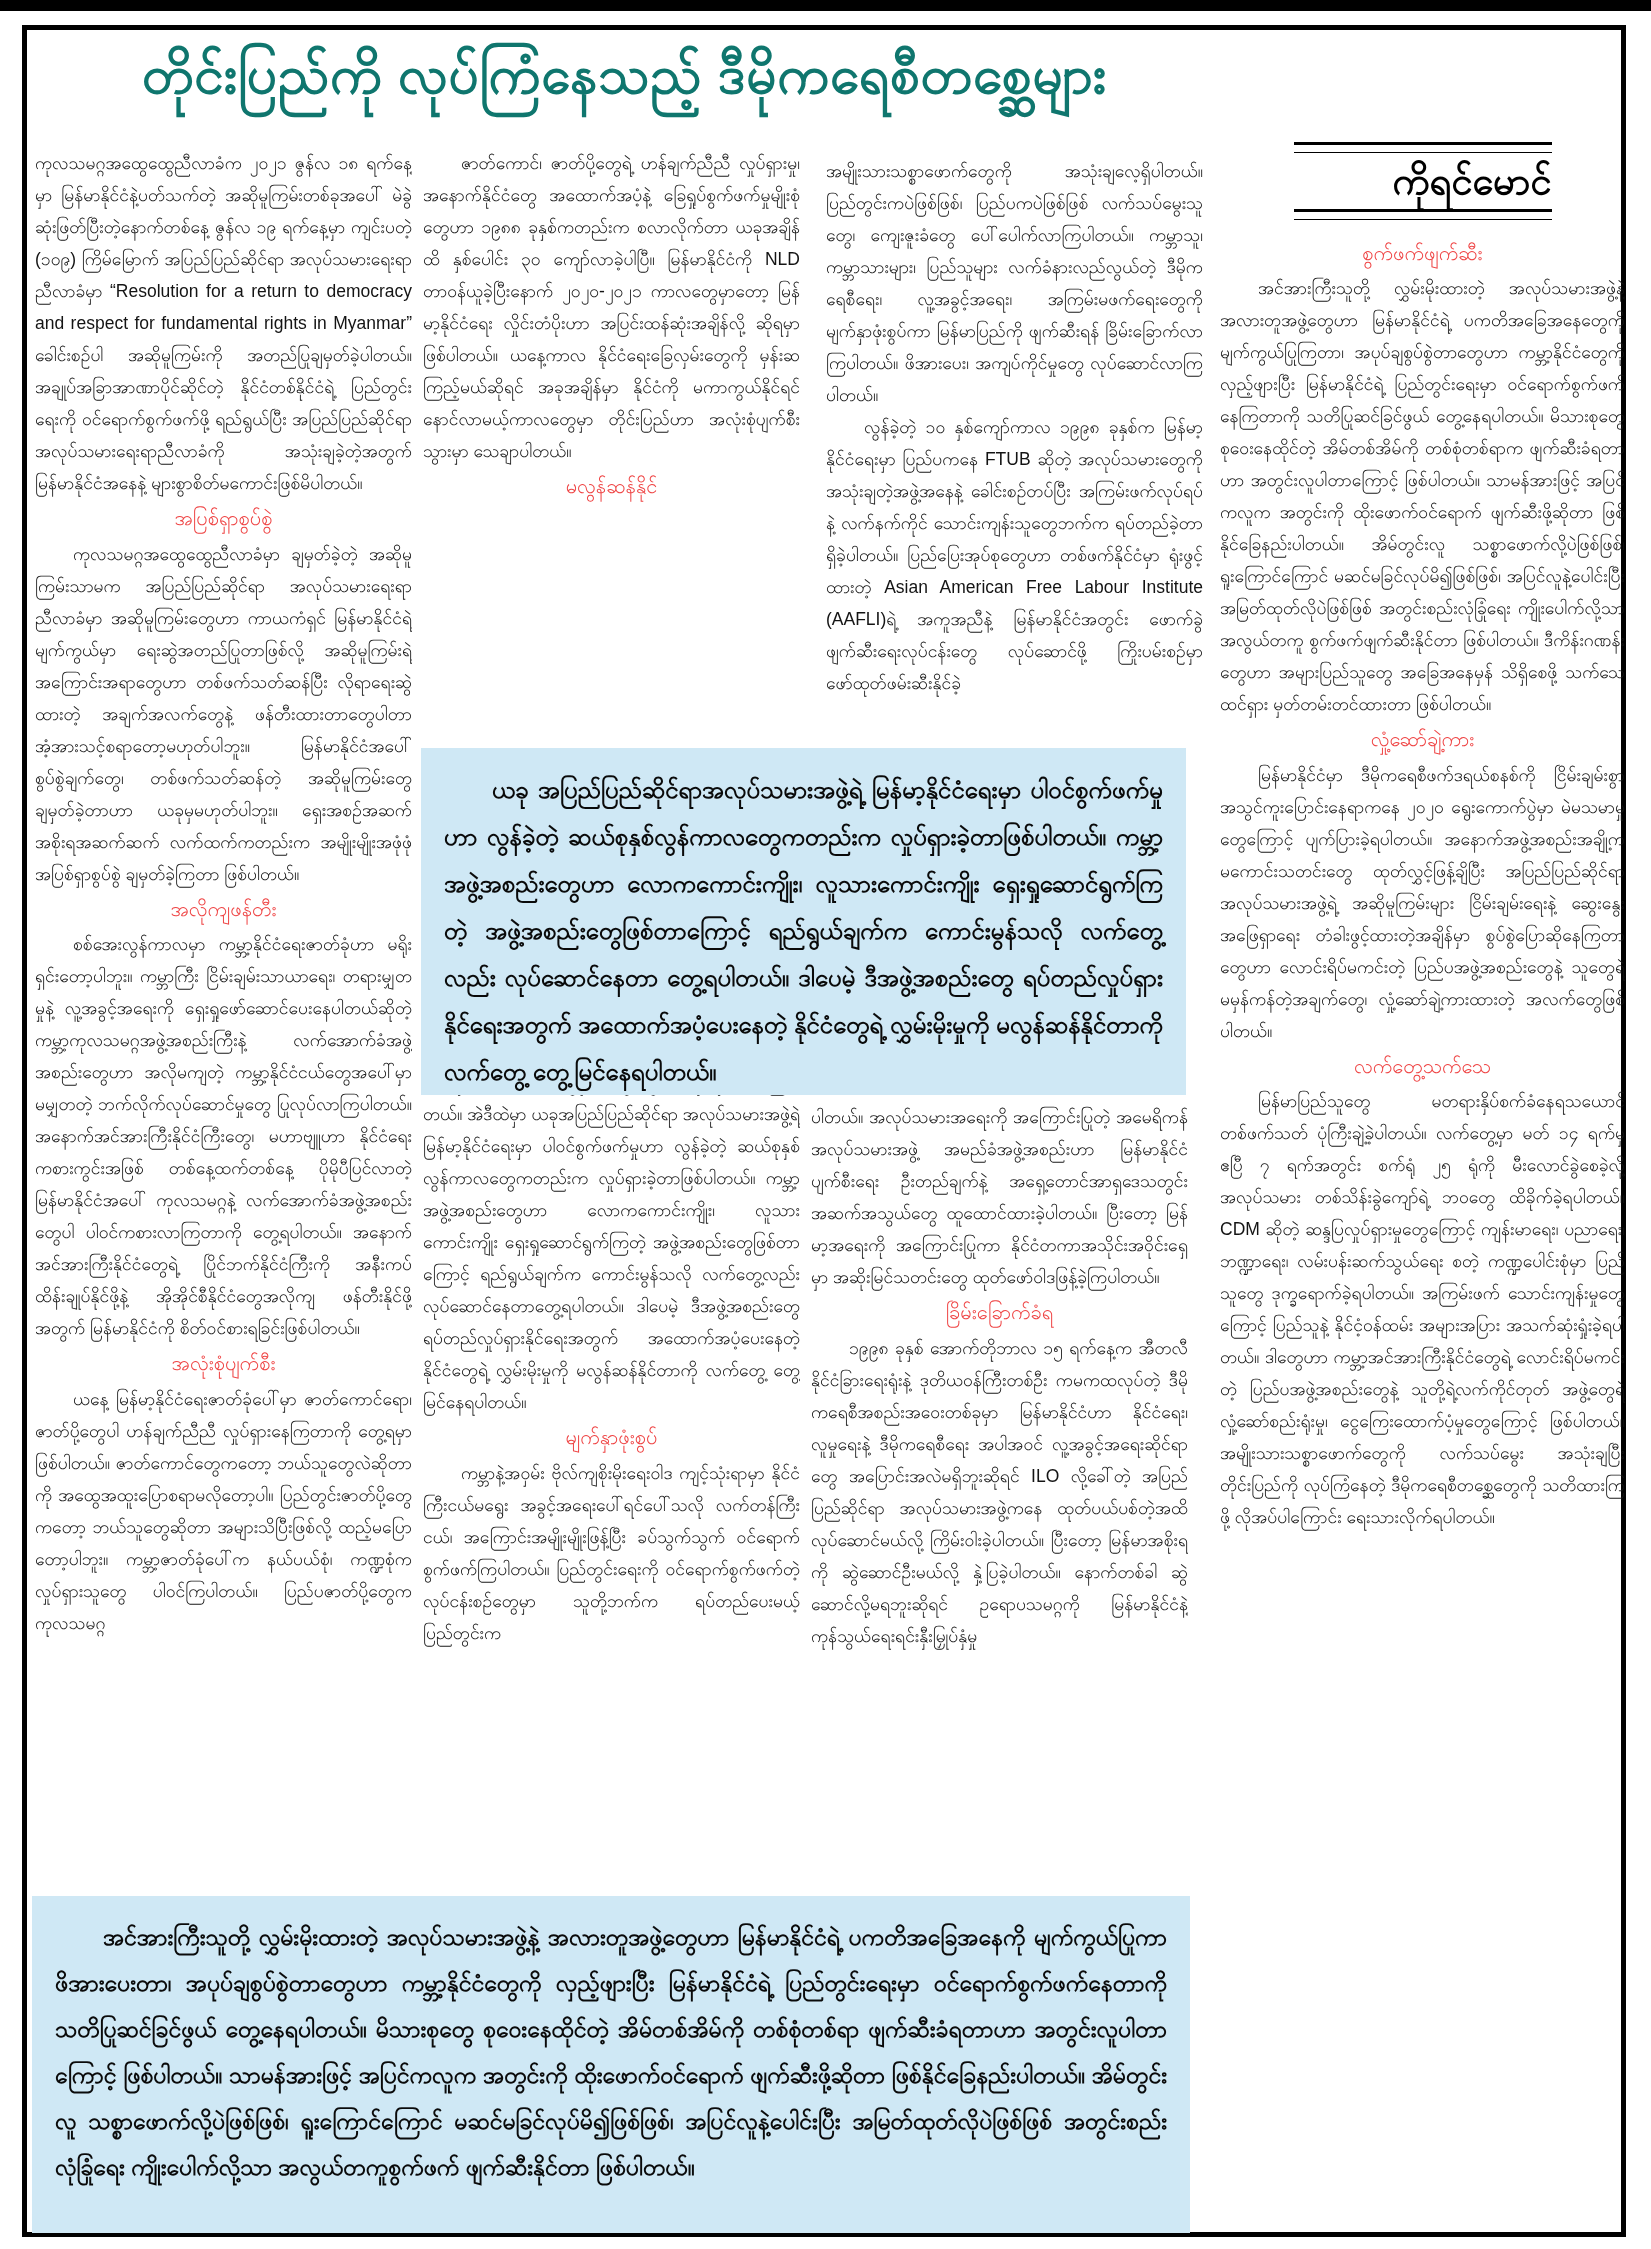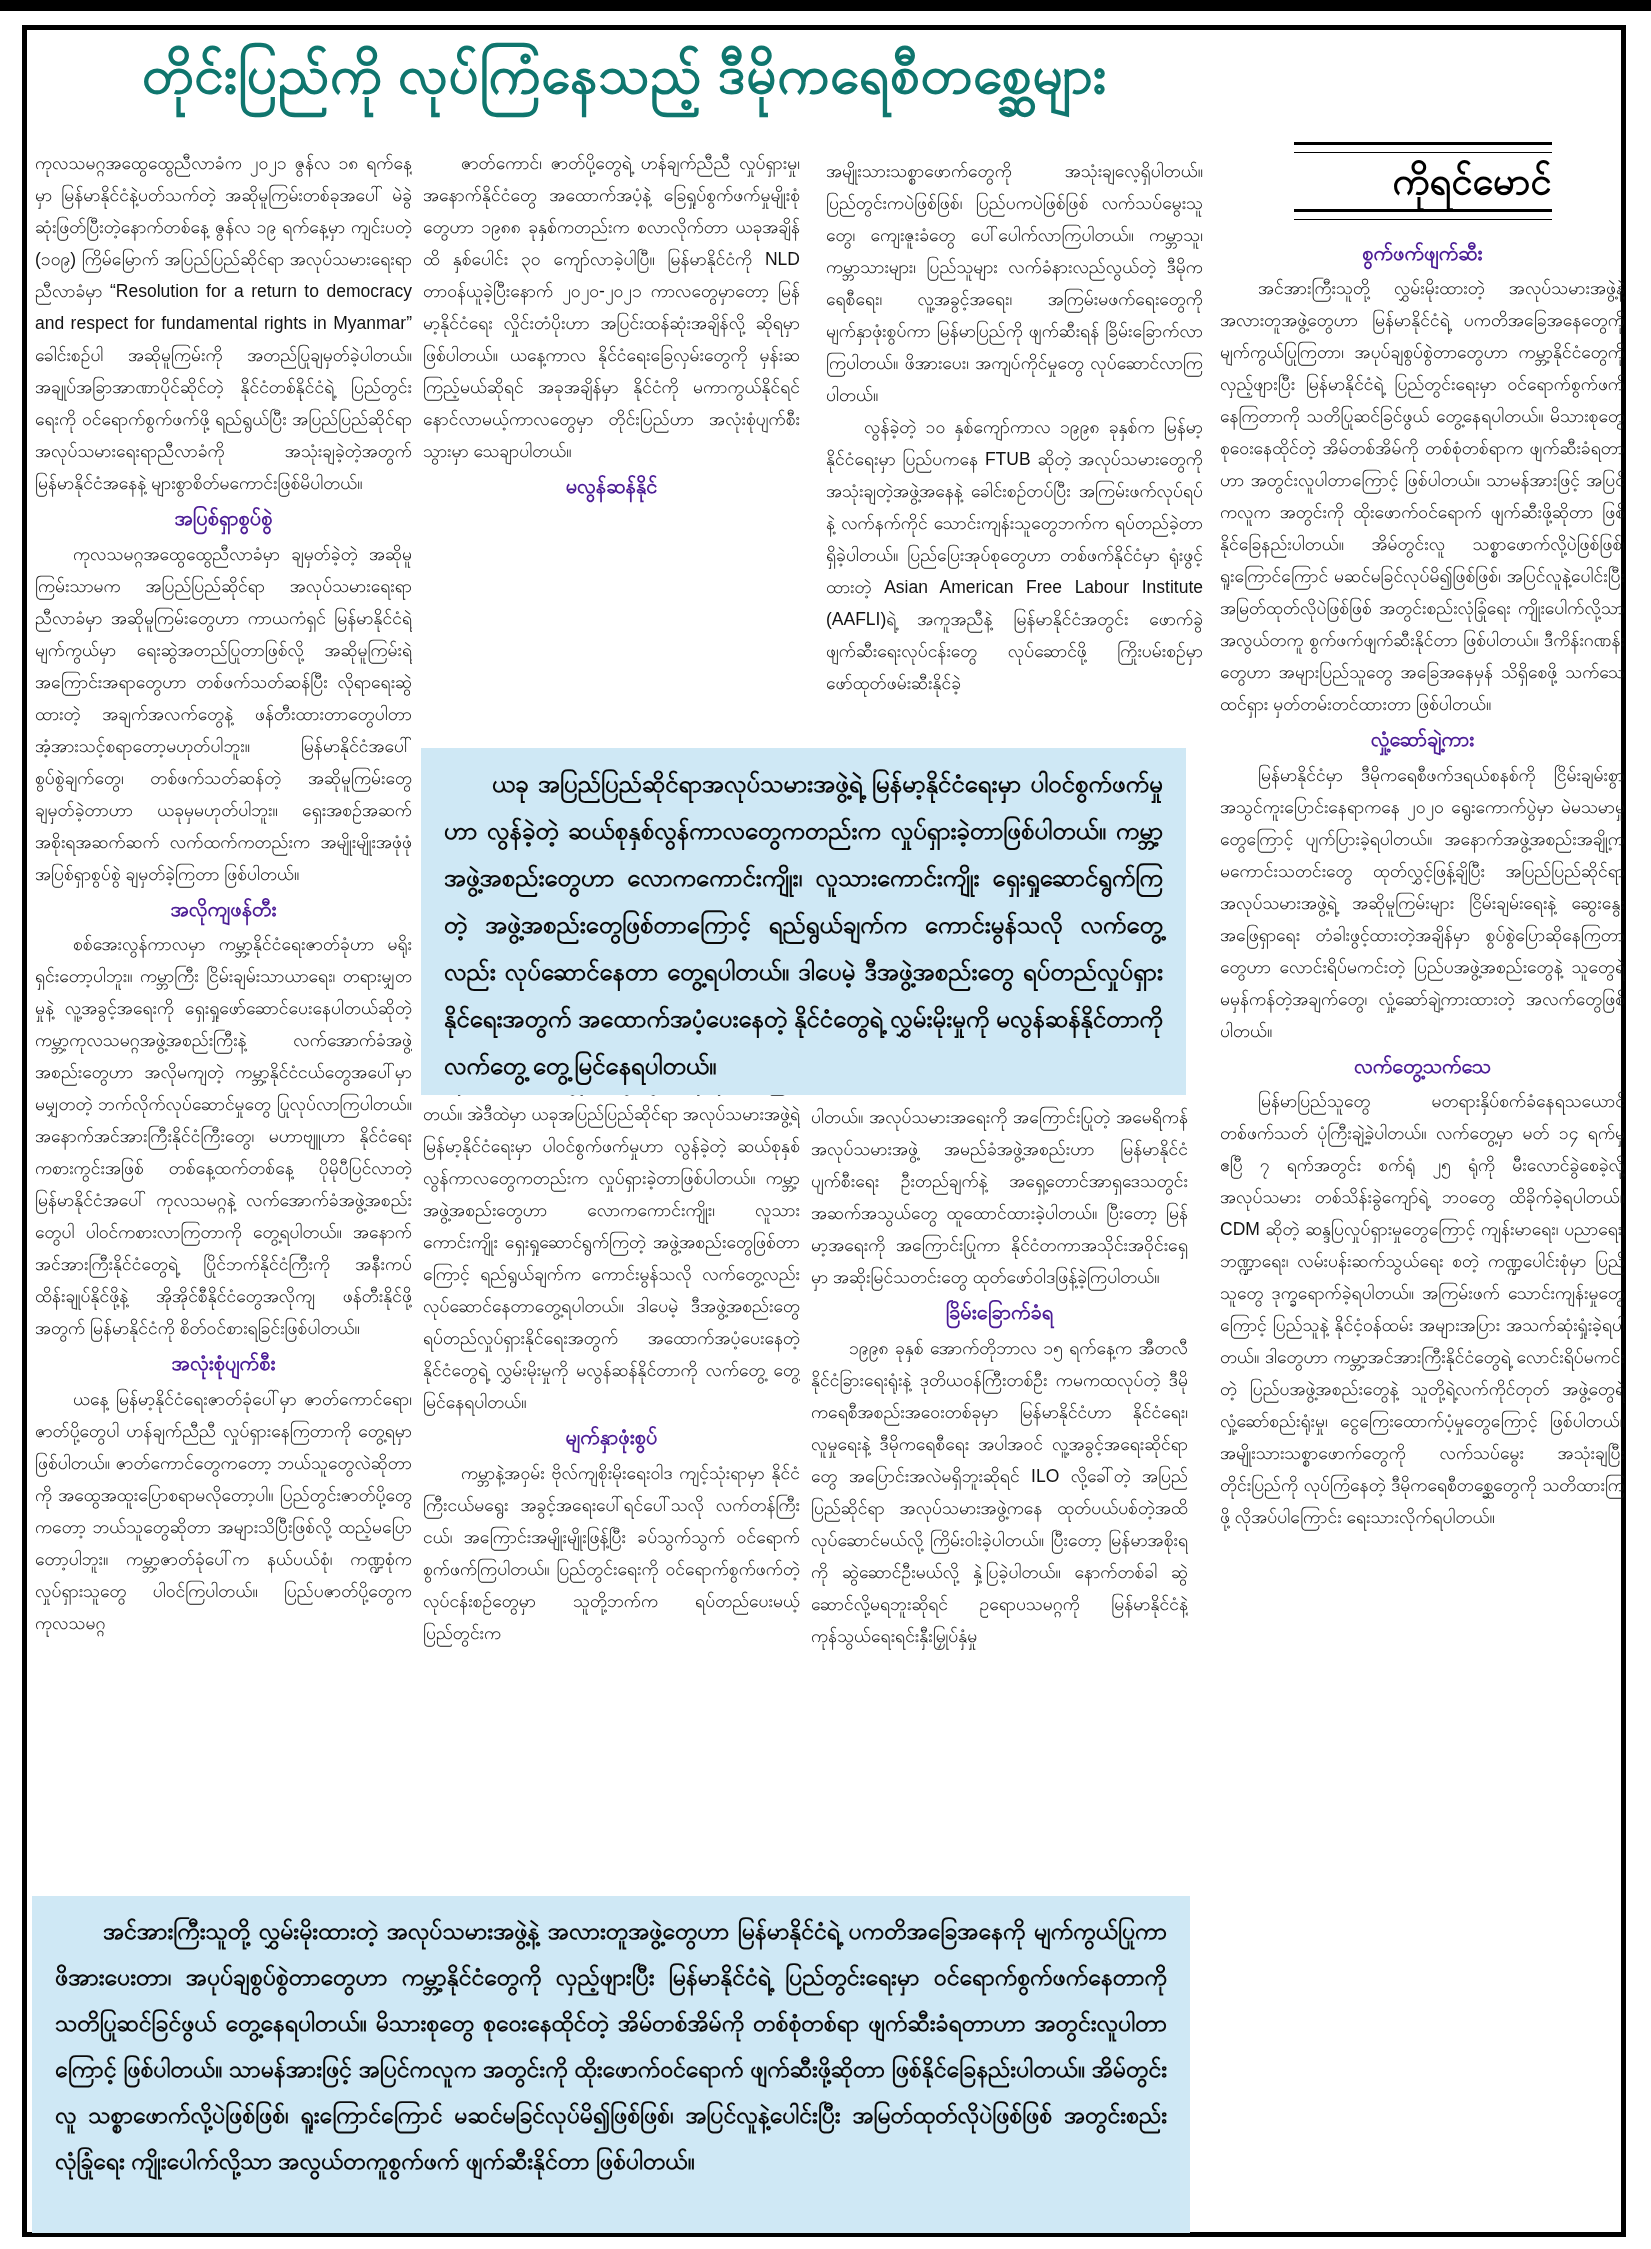--- a/index.html
+++ b/index.html
@@ -18,24 +18,24 @@
     overflow:hidden;box-sizing:border-box;
   }
   #col1{left:35px;top:147px;width:377px;height:1738px;}
   #col2a{left:423px;top:147px;width:377px;height:596px;}
   #col3a{left:811px;top:155px;width:377px;height:596px;margin-left:15px;}
   #col2b{left:423px;top:1066px;width:377px;height:783px;}
   #col3b{left:811px;top:1101px;width:377px;height:783px;}
   #col4{left:1220px;top:140px;width:405px;height:2091px;}
   .para{margin:0;text-indent:38px;}
   .para.cont{text-indent:0;}
-  .colhead{text-align:center;font-weight:bold;font-size:20px;margin:3.3px 0;color:#4c1d95;}
+  .colhead{text-align:center;font-weight:normal;font-size:20px;margin:3.3px 0;color:#ef4444;}
   .pullquote{
     position:absolute;font-weight:bold;text-align:justify;color:#0a0a0a;
-    padding:12px 23px;box-sizing:border-box;text-indent:48px;
+    padding:18px 23px;box-sizing:border-box;text-indent:48px;
   }
   #midquote{left:421px;top:748px;width:765px;height:347px;font-size:24px;line-height:47px;}
   #bottomquote{left:32px;top:1896px;width:1158px;height:337px;font-size:23px;line-height:46px;}
   .byline-box{width:258px;margin:1.7px auto 16.7px auto;text-align:right;}
   .dbl-rule{height:7.5px;border-top:3.3px solid #000;border-bottom:1.7px solid #000;}
   .byline{font-size:38px;font-weight:bold;margin:11.7px 0;color:#000;}
 </style>
 </head>
 <body>
 

